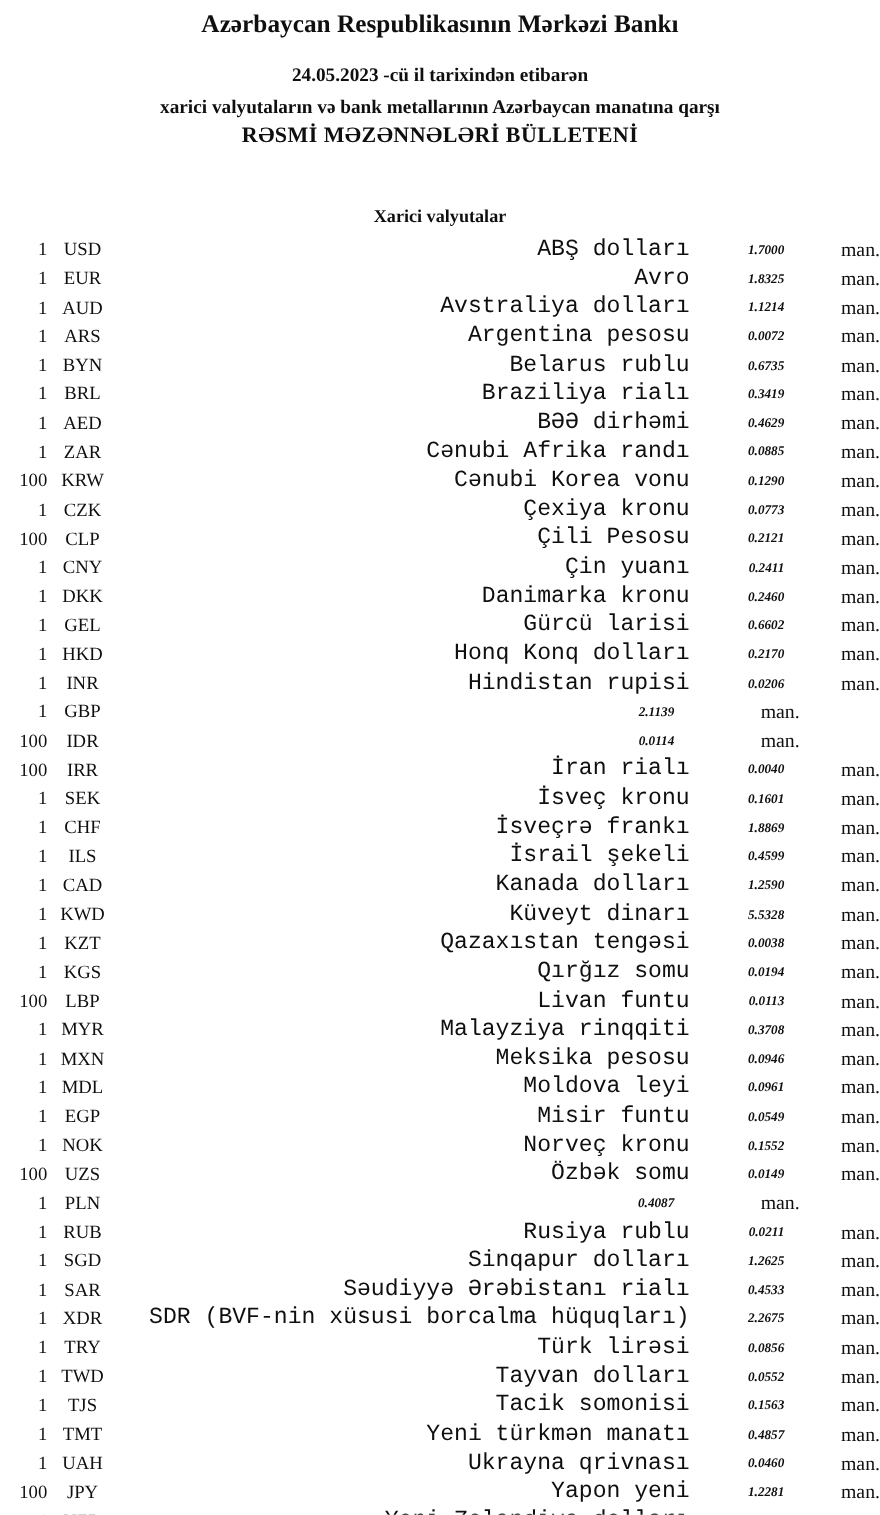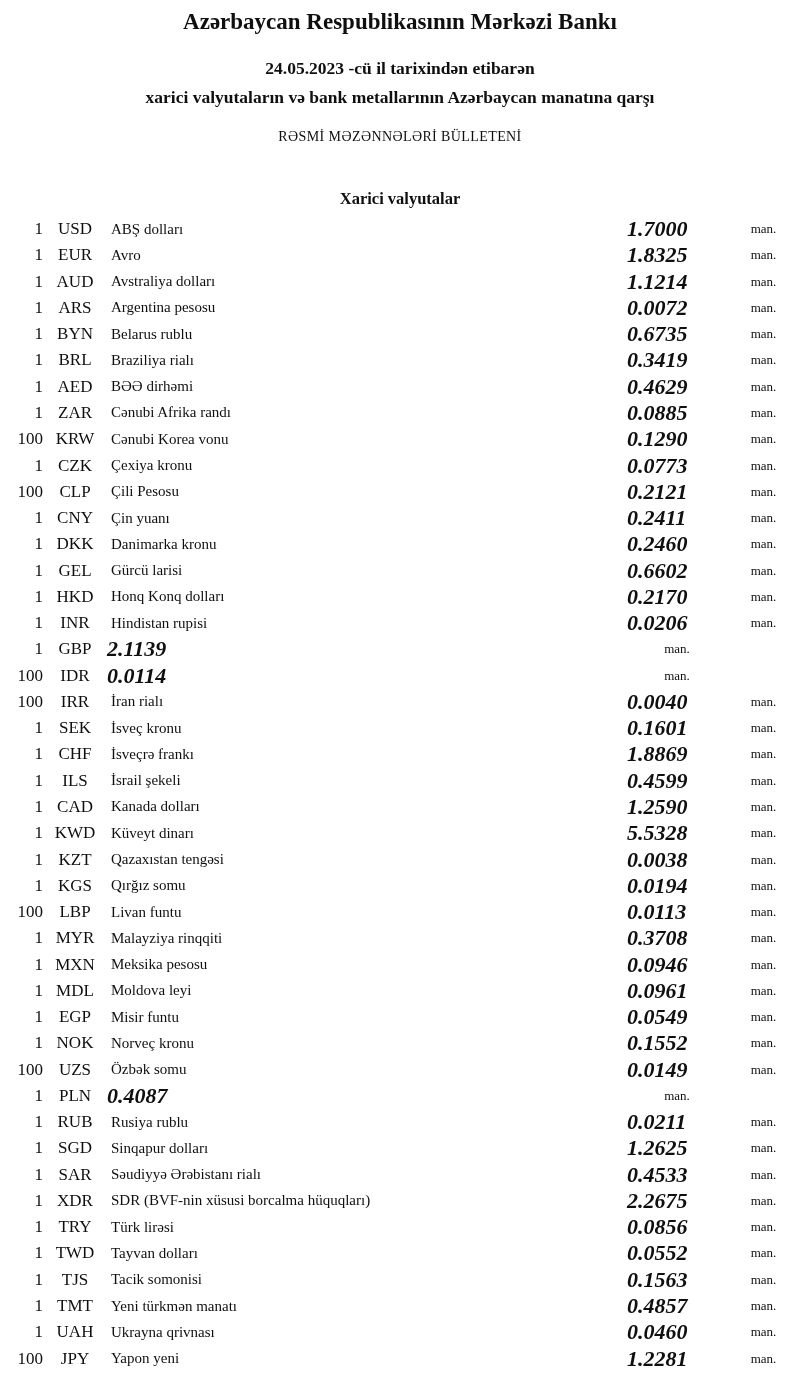--- a/index.html
+++ b/index.html
@@ -34,29 +34,29 @@
     line-height: 21px;
   }
   .header-subtitle {
     margin-top: 8px;
     font-size: 17.5px;
     font-weight: 700;
     text-align: center;
     line-height: 21px;
   }
   .header-bulletin {
-    margin-top: 18px;
-    font-size: 14px;
-    font-weight: 400;
+    margin-top: 4px;
+    font-size: 20px;
+    font-weight: 700;
     text-align: center;
     letter-spacing: 0.4px;
     line-height: 22px;
   }
   .section-title {
-    margin-top: 41px;
+    margin-top: 53px;
     font-size: 16.5px;
     font-weight: 700;
     text-align: center;
     line-height: 20px;
   }
   .rates-table {
     margin-top: 7px;
   }
   .row {
     height: 26.27px;
@@ -67,35 +67,36 @@
   .cell-qty {
     text-align: right;
     font-size: 17px;
     padding-right: 0;
   }
   .cell-code {
     text-align: center;
     font-size: 17px;
   }
   .cell-name {
-    text-align: left;
-    font-size: 15px;
+    text-align: right;
+    font-size: 21px;
     padding-left: 4px;
     white-space: nowrap;
+    font-family: Liberation Mono, monospace;
   }
   .cell-rate {
-    text-align: left;
-    font-size: 22px;
+    text-align: right;
+    font-size: 12px;
     font-weight: 700;
     font-style: italic;
     padding-right: 14px;
   }
   .cell-unit {
-    text-align: center;
-    font-size: 13px;
+    text-align: right;
+    font-size: 18px;
   }
 </style>
 </head>
 <body>
 
 <div class="page">
 
   <div class="header-title">Azərbaycan Respublikasının Mərkəzi Bankı</div>
 
   <div class="header-date">24.05.2023 -cü il tarixindən etibarən</div>

